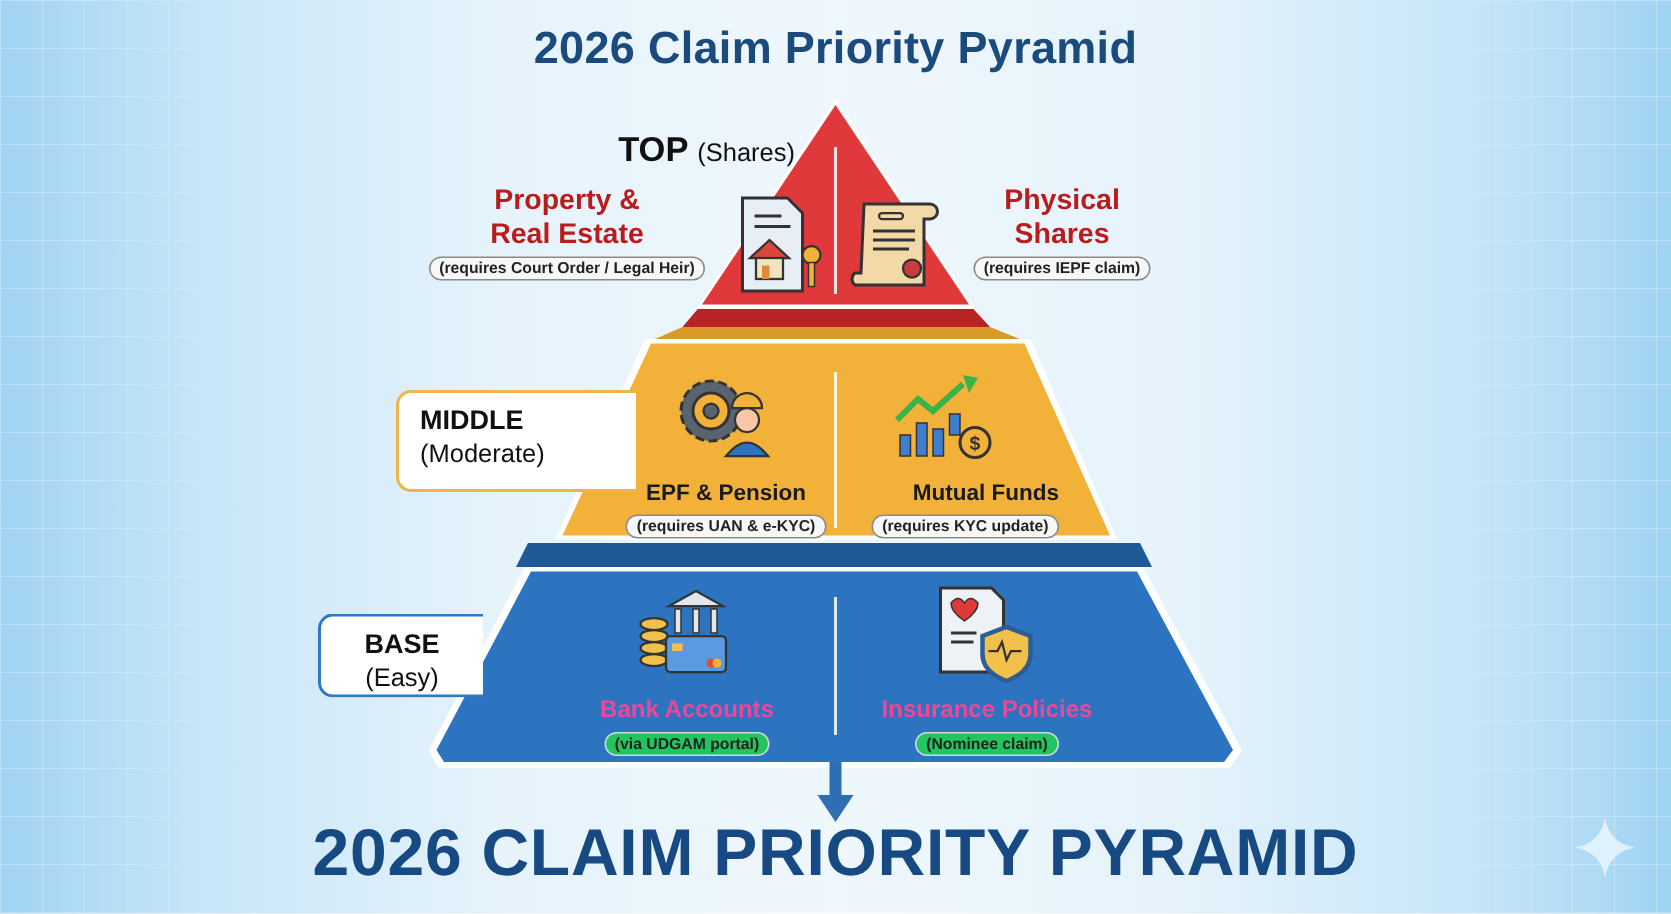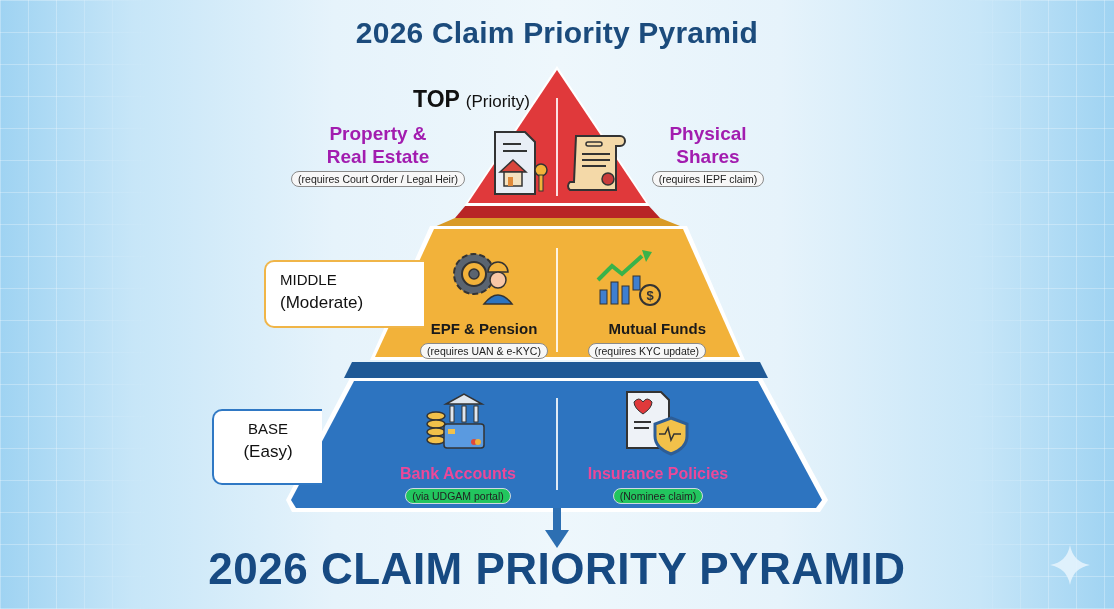--- a/index.html
+++ b/index.html
@@ -27,37 +27,37 @@
     position:absolute; left:0; width:1114px; top:544px; text-align:center;
     font-size:44px; font-weight:bold; color:#174a82; letter-spacing:0.5px;
   }
   svg.pyr { position:absolute; left:0; top:0; }
 
   .txt { position:absolute; text-align:center; }
   .lvl-top { left:330px; top:86px; width:200px; text-align:right; font-size:21px; color:#111; }
   .lvl-top b { font-size:23px; }
   .lvl-top span { font-size:17px; font-weight:normal; }
 
-  .item-title { font-weight:bold; font-size:19px; line-height:23px; color:#a21caf; }
+  .item-title { font-weight:bold; font-size:19px; line-height:23px; color:#b91c1c; }
   .item-title.white { color:#ec4899; font-size:16px; }
   .item-title.mid { font-size:15px; color:#1a1a1a; }
   .pill {
     display:inline-block; border:1px solid #8a8a8a; border-radius:12px;
-    background:#f7f7f7; color:#222; font-size:10.5px; padding:1px 6px; margin-top:3px;
+    background:#f7f7f7; color:#222; font-size:10.5px; padding:1px 6px; margin-top:3px;font-weight:bold;
   }
   .pill.ondark { border-color:#cfd8e3; background:#22c55e; }
 
   .lbl-box {
     position:absolute; background:#ffffff; border-radius:10px;
     color:#111; padding:6px 14px; box-sizing:border-box;
   }
-  .lbl-box .big { font-size:15px; font-weight:normal; line-height:24px; }
+  .lbl-box .big { font-size:18px; font-weight:bold; line-height:24px; }
   .lbl-box .small { font-size:17px; line-height:21px; }
   .lbl-middle { left:264px; top:260px; width:160px; height:68px; border:2px solid #f0b548; border-right:none; border-radius:10px 0 0 10px; }
-  .lbl-base { left:212px; top:409px; width:110px; height:76px; border:2px solid #2f78c4; border-right:none; border-radius:10px 0 0 10px; }
+  .lbl-base { left:212px; top:409px; width:110px; height:56px; border:2px solid #2f78c4; border-right:none; border-radius:10px 0 0 10px; }
   .lbl-base .big, .lbl-base .small { text-align:center; }
 </style>
 </head>
 <body>
 
 <div class="grid-l"></div>
 <div class="grid-r"></div>
 
 <div class="title-top">2026 Claim Priority Pyramid</div>
 
@@ -151,21 +151,21 @@
   <g>
     <rect x="553" y="508" width="8" height="24" fill="#2d6fb2"></rect>
     <polygon points="545,530 569,530 557,548" fill="#2d6fb2"></polygon>
   </g>
 
   <path d="M1070,545 q3,17 20,20 q-17,3 -20,20 q-3,-17 -20,-20 q17,-3 20,-20 z" fill="#e8f5fd" opacity="0.85"></path>
 </svg>
 
 <div class="txt lvl-top">
   <b>TOP</b>
-  <span>(Priority)</span>
+  <span>(Shares)</span>
 </div>
 
 <div class="txt" style="left:278px; top:122px; width:200px;">
   <div class="item-title">Property &amp;</div>
   <div class="item-title">Real Estate</div>
   <div class="pill">(requires Court Order / Legal Heir)</div>
 </div>
 
 <div class="txt" style="left:628px; top:122px; width:160px;">
   <div class="item-title">Physical</div>

